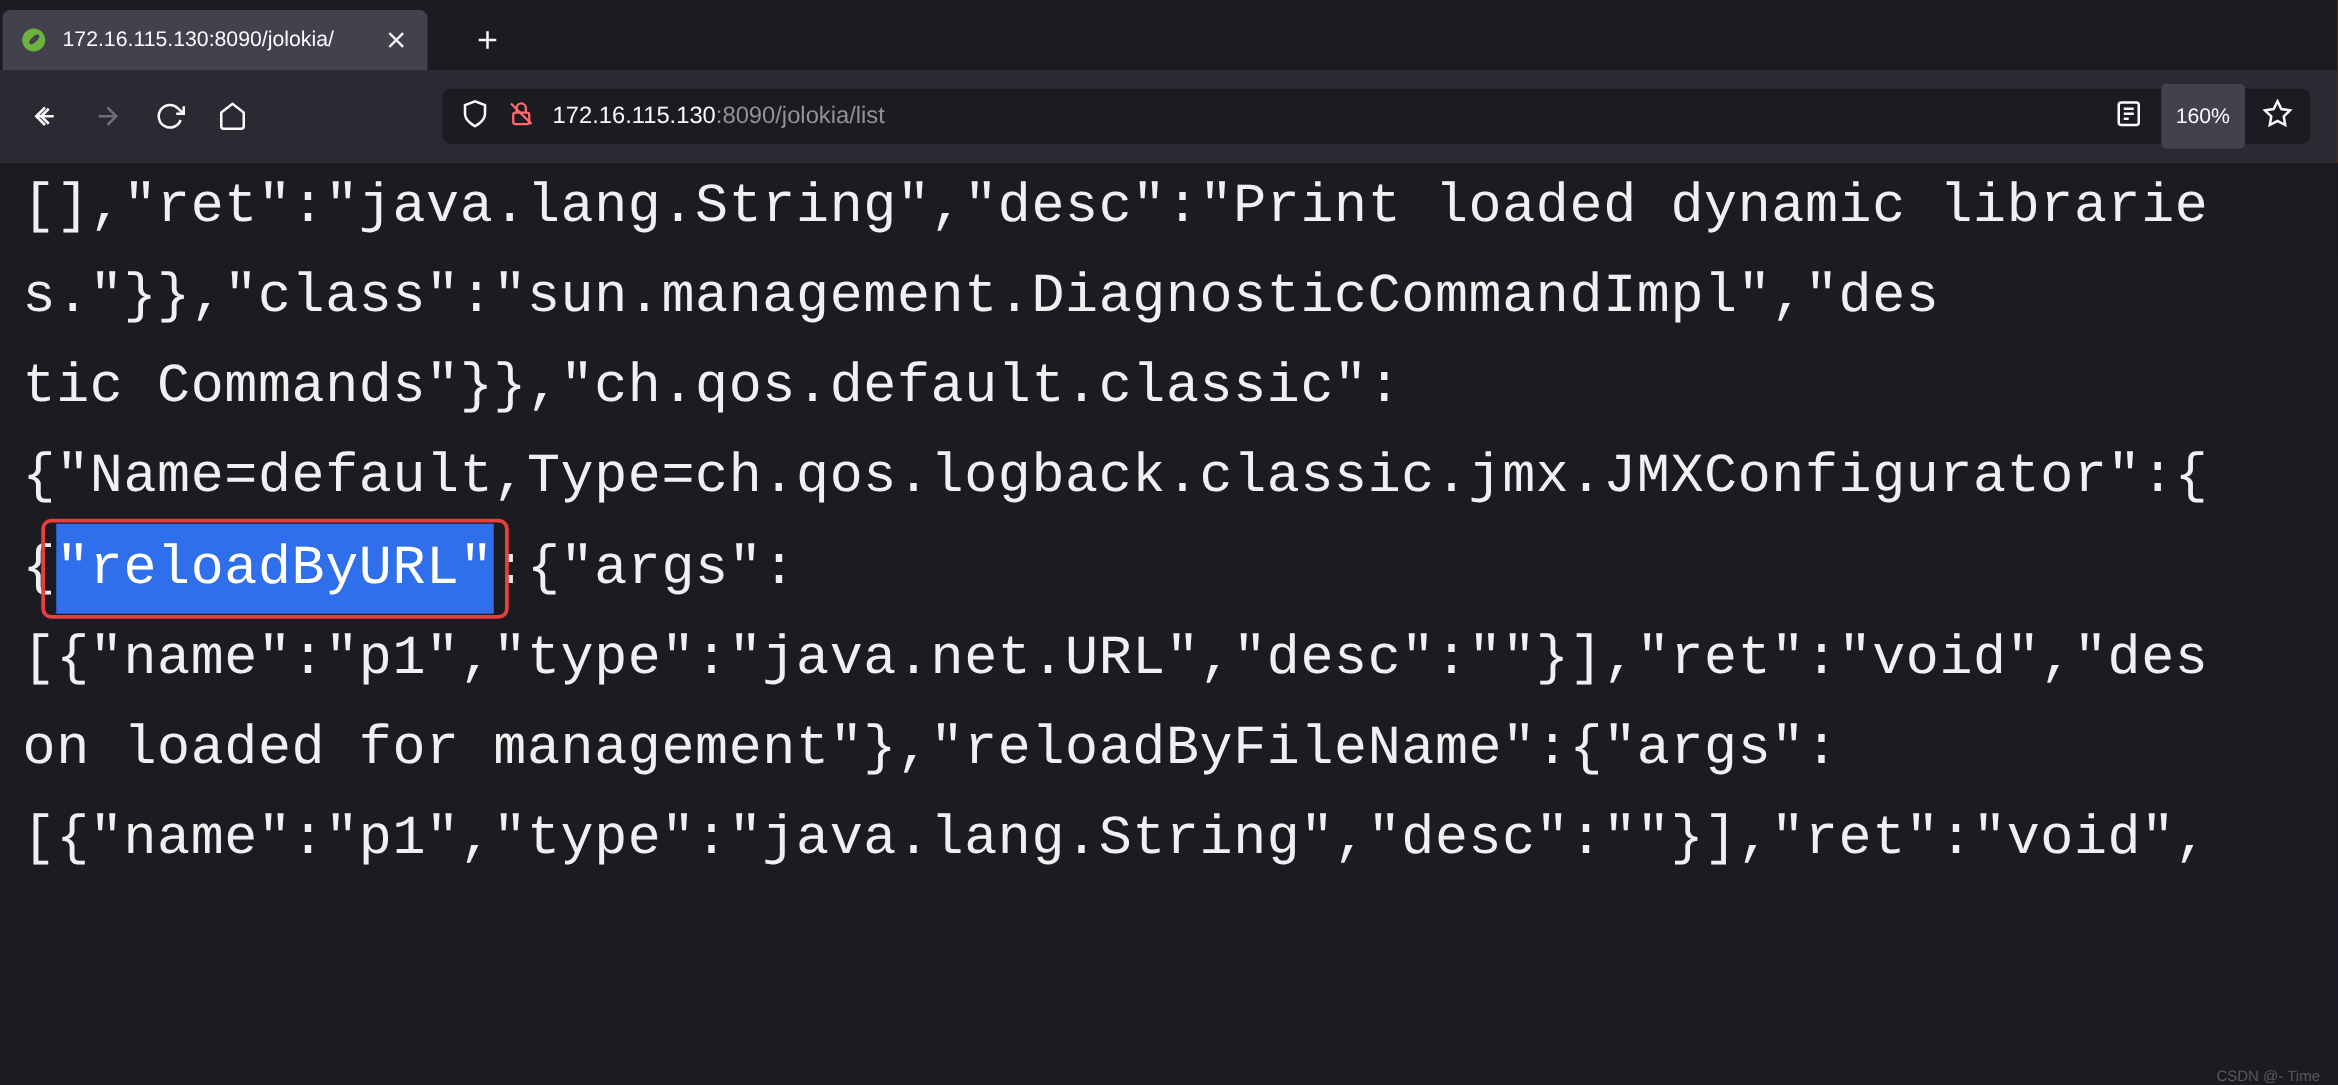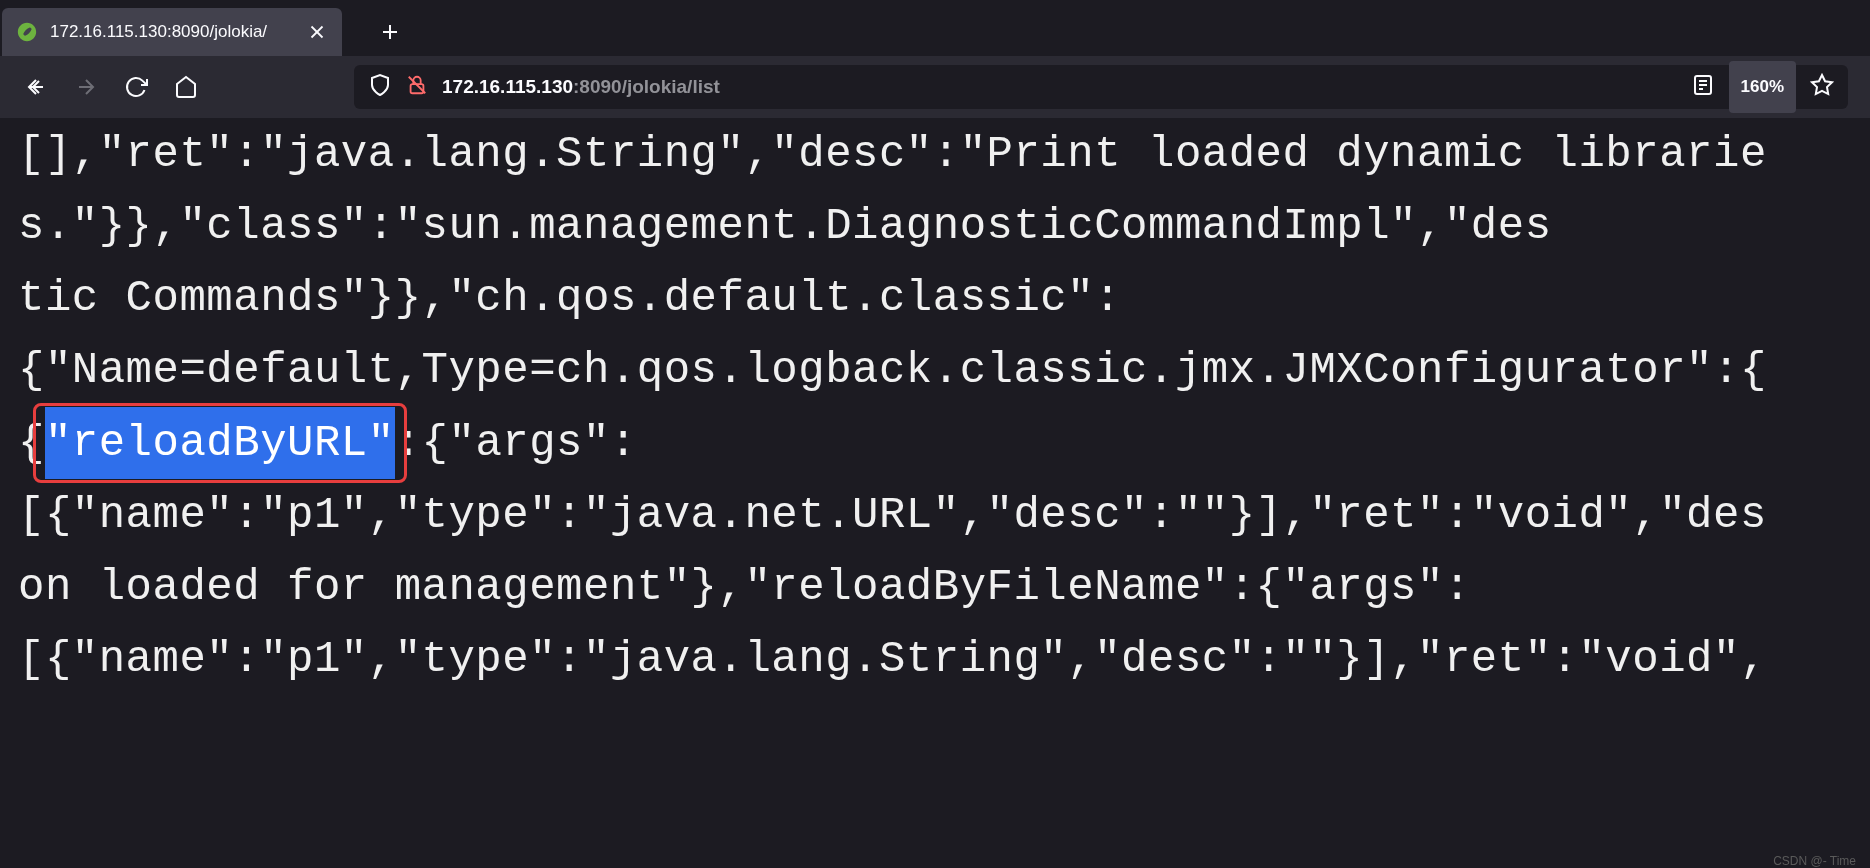--- a/index.html
+++ b/index.html
@@ -70,25 +70,24 @@
       justify-content: center;
       cursor: pointer;
       color: #fbfbfe;
       font-size: 24px;
       margin-left: 28px;
       border-radius: 4px;
     }
     .toolbar {
       display: flex;
       align-items: center;
-      height: 62px;
+      height: 74px;
       padding: 0 14px;
       background: #2b2a33;
       gap: 6px;
-      font-weight: bold;
     }
     .nav-btn {
       width: 44px;
       height: 44px;
       display: flex;
       align-items: center;
       justify-content: center;
       cursor: pointer;
       color: #fbfbfe;
       border-radius: 4px;

